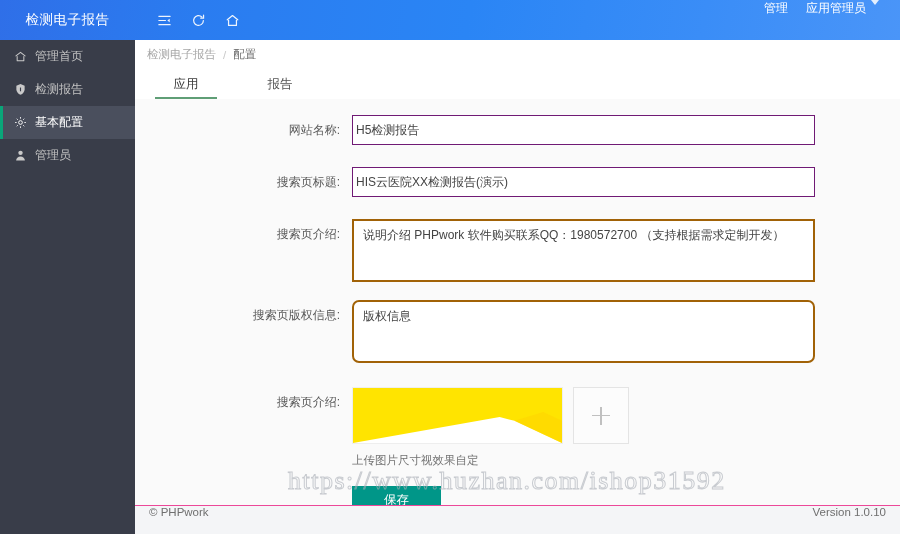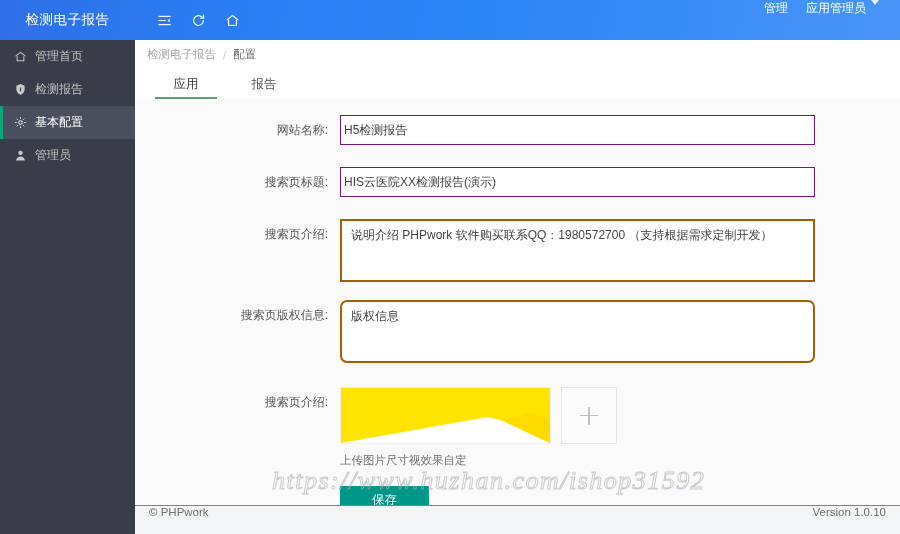--- a/index.html
+++ b/index.html
@@ -87,21 +87,21 @@
   .breadcrumb {
     height: 29px; display: flex; align-items: center;
     padding-left: 12px; font-size: 11.5px; color: #a6a6a6;
     background: #ffffff;
   }
   .breadcrumb .sep { margin: 0 7px; color: #c8c8c8; }
   .breadcrumb .bc-cur { color: #6d6d6d; }
 
   .tabbar {
     height: 30px; display: flex; align-items: flex-end;
-    padding-left: 12px; background: #ffffff;
+    padding-left: 12px; background: #ffffff; gap: 16px;
   }
   .tab {
     width: 78px; height: 29px;
     display: flex; align-items: center; justify-content: center;
     font-size: 12.5px; color: #555555;
     position: relative;
   }
   .tab.active { color: #3b3b3b; }
   .tab.active::after {
     content: ""; position: absolute; left: 8px; right: 8px; bottom: 0;
@@ -110,21 +110,21 @@
 
   .content {
     position: relative;
     height: 435px;
     background: #fafafa;
     padding-top: 16px;
     overflow: hidden;
   }
 
   
-  .form-row { display: flex; margin-bottom: 0; }
+  .form-row { display: flex; margin-bottom: 0; margin-left: 12px; }
   .f-label {
     width: 205px; flex: 0 0 205px;
     text-align: right; padding-right: 12px;
     font-size: 12px; color: #5a5a5a;
     line-height: 30px; white-space: nowrap;
   }
   .f-ctrl { flex: 1; padding-right: 85px; }
 
   .inp {
     width: 100%; height: 30px;
@@ -175,27 +175,27 @@
   .btn-save {
     display: inline-flex; align-items: center; justify-content: center;
     min-width: 64px; height: 28px; padding: 0 32px;
     background: #009688; color: #ffffff;
     font-size: 12.5px; border: none; cursor: pointer;
     font-family: "Liberation Sans", sans-serif;
   }
 
   
   .watermark {
-    position: absolute; left: 272px; top: 466px;
+    position: absolute; left: 288px; top: 466px;
     font-family: "Liberation Serif", "DejaVu Serif", serif;
     font-size: 26px; letter-spacing: 1.5px;
     color: transparent;
     -webkit-text-stroke: 1px rgba(170,174,182,.62);
     white-space: nowrap;
-    z-index: 9; pointer-events: none; font-style: italic;
+    z-index: 9; pointer-events: none;
   }
 
   
   .footer {
     position: absolute; left: 135px; bottom: 0;
     width: 765px; height: 29px;
     background: #f4f5f7;
     border-top: 1px solid #ec4899;
     display: flex; 
     padding: 0 14px;

